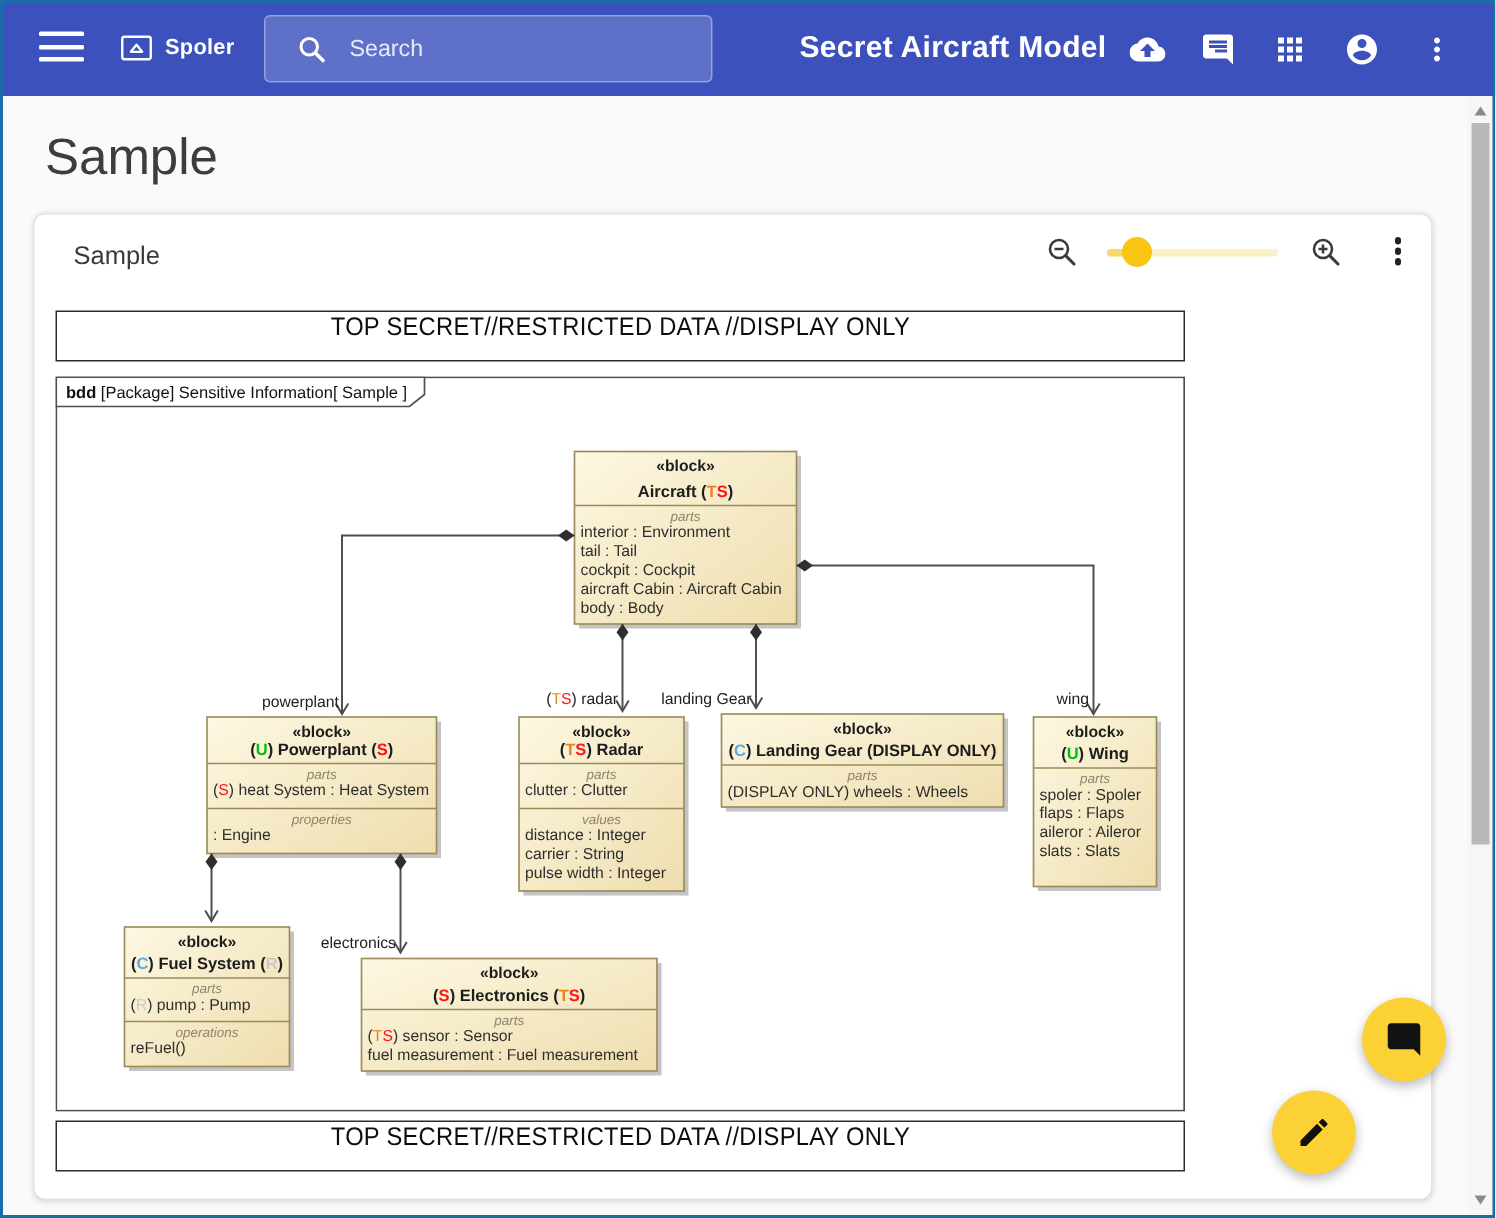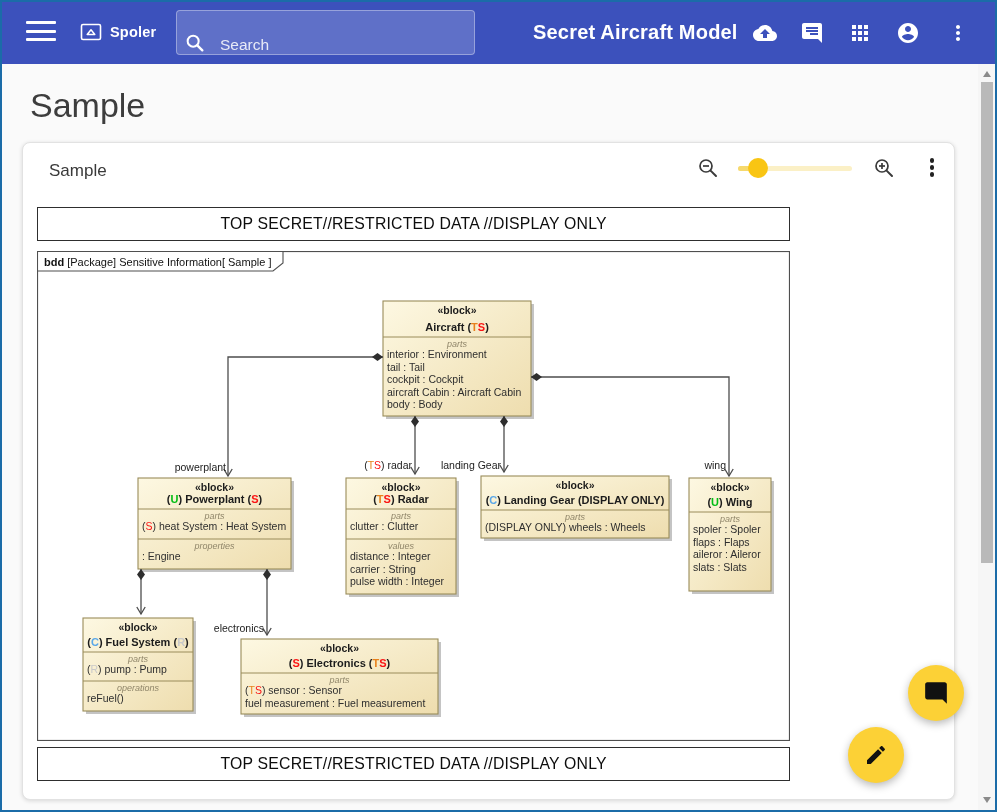--- a/index.html
+++ b/index.html
@@ -7,40 +7,40 @@
   body { font-family: "Liberation Sans", sans-serif; }
   #viewport { position:relative; width:997px; height:812px; overflow:hidden; background:#fafafa; }
   .window-border { position:absolute; inset:0; border:2px solid #1b6ca8; z-index:90; pointer-events:none; }
 
   
   .appbar { position:absolute; top:0; left:0; width:997px; height:64px; background:#3c51bc; z-index:10; color:#fff; }
   .hamburger { position:absolute; left:26px; top:21px; width:30px; height:22px; cursor:pointer; }
   .hamburger span { display:block; height:3.2px; background:#fff; border-radius:1px; margin-bottom:5.4px; }
   .model-chip { position:absolute; left:80px; top:16px; height:32px; display:flex; align-items:center; gap:8px; cursor:pointer; }
   .model-chip .label { font-size:14.5px; font-weight:bold; letter-spacing:.2px; }
-  .searchbox { position:absolute; left:176px; top:10px; width:299px; height:45px; background:rgba(255,255,255,.18); border:1px solid rgba(255,255,255,.35); border-radius:4px; display:flex; align-items:flex-end; padding:0 7px; }
+  .searchbox { position:absolute; left:176px; top:10px; width:299px; height:45px; background:rgba(255,255,255,.18); border:1px solid rgba(255,255,255,.35); border-radius:4px; display:flex; align-items:center; padding:0 20px; }
   .searchbox input { flex:1; margin-left:14px; background:transparent; border:none; outline:none; color:#fff; font-size:15.5px; font-family:"Liberation Sans",sans-serif; }
   .searchbox input::placeholder { color:rgba(255,255,255,.85); }
   .appbar-title { position:absolute; left:533px; top:0; height:64px; display:flex; align-items:center; font-size:20px; font-weight:bold; letter-spacing:.2px; }
   .appbar-icon { position:absolute; top:21px; width:24px; height:24px; cursor:pointer; }
 
   
   .page-heading { position:absolute; left:30px; top:86px; font-size:34px; color:#3d3d3d; z-index:5; }
 
   .card { position:absolute; left:22px; top:142px; width:933px; height:658px; background:#fff; border:1px solid #e2e2e2; border-radius:8px; box-shadow:0 1px 4px rgba(0,0,0,.14); z-index:5; }
   .card-title { position:absolute; left:26px; top:18px; font-size:17px; color:#3a3a3a; }
   .toolbar-icon { position:absolute; width:22px; height:22px; cursor:pointer; }
   .slider { position:absolute; left:715px; top:15px; width:114px; height:20px; cursor:pointer; }
   .slider .track { position:absolute; left:0; top:8px; width:114px; height:4.5px; background:#fbf0c6; border-radius:3px; }
   .slider .fill  { position:absolute; left:0; top:8px; height:4.5px; background:#f6d96d; border-radius:3px; }
   .slider .knob  { position:absolute; top:0; width:20px; height:20px; border-radius:50%; background:#f9c513; }
   .dots { position:absolute; width:6px; height:20px; cursor:pointer; }
   .dots i { display:block; width:4.5px; height:4.5px; background:#222; border-radius:50%; margin:0 auto 2.6px auto; }
 
-  .banner { position:absolute; left:14px; width:753px; height:34px; border:1.6px solid #2e2e2e; background:#fff; display:flex; align-items:center; justify-content:center; }
+  .banner { position:absolute; left:14px; width:753px; height:34px; border:1.6px solid #2e2e2e; background:#fff; display:flex; align-items:flex-start; justify-content:center; }
   .banner span { font-size:17px; color:#0d0d0d; letter-spacing:.2px; transform:scaleX(.93); white-space:nowrap; }
   .banner.top { top:64px; }
   .banner.bottom { top:604px; }
 
   #diagram-svg { position:absolute; left:14px; top:108px; }
 
   
   .fab { position:absolute; width:56px; height:56px; border-radius:50%; background:#fcd136; border:none; display:flex; align-items:center; justify-content:center; box-shadow:0 3px 8px rgba(0,0,0,.28); cursor:pointer; z-index:40; }
   .fab.chat { left:908px; top:665px; }
   .fab.edit { left:848px; top:727px; }

